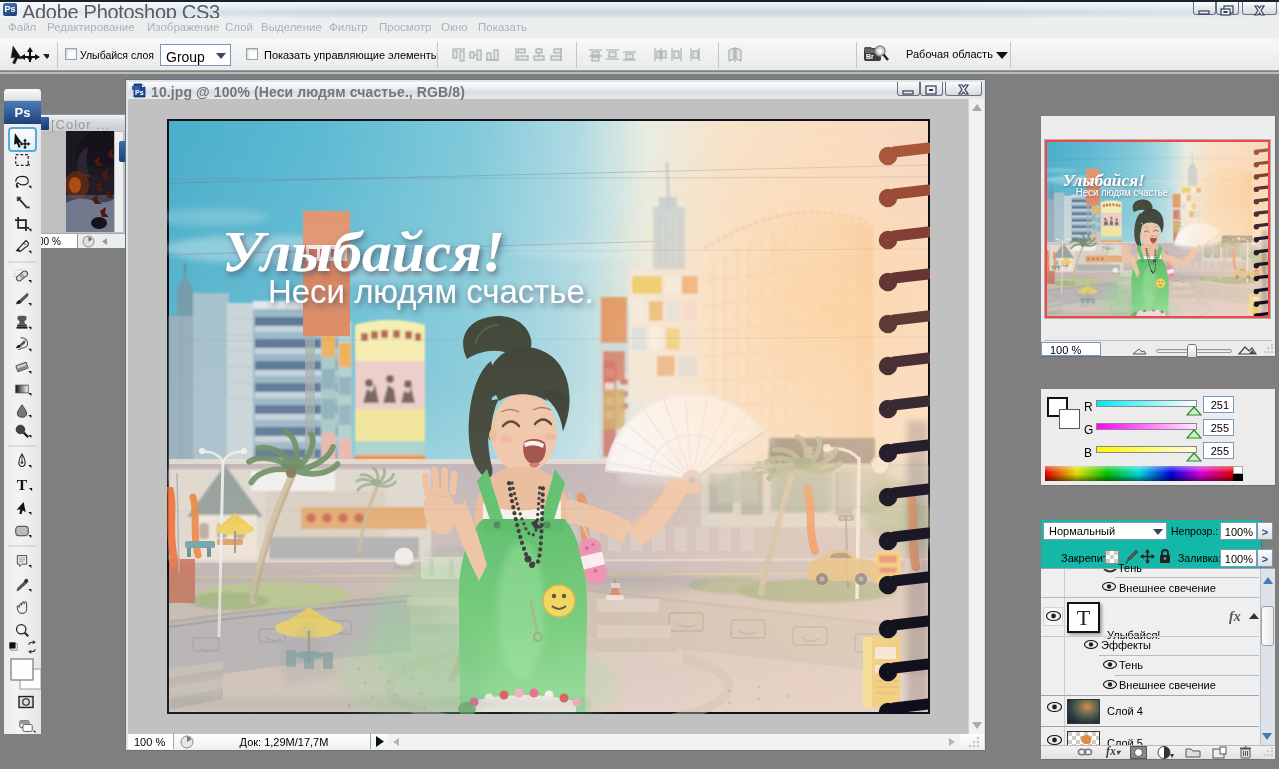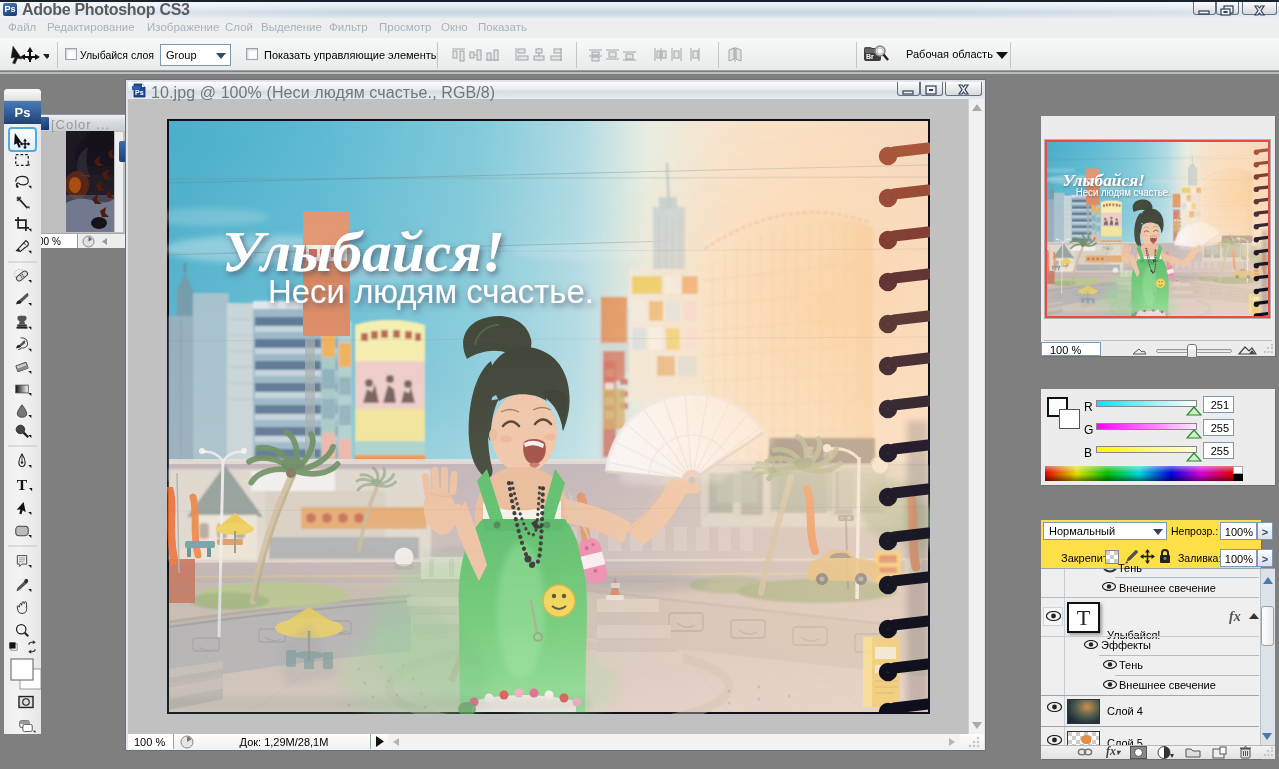--- a/index.html
+++ b/index.html
@@ -6,21 +6,21 @@
 .sep{position:absolute;width:1px;background:#c2c8c8}
 .cb{position:absolute;width:12px;height:12px;background:#fdfdfd;border:1px solid #9aa4ac;box-shadow:inset 1px 1px 2px rgba(120,130,140,.4)}
 .lbl{position:absolute;font-size:12px;color:#000;white-space:nowrap}
 .winbtn{position:absolute;background:linear-gradient(180deg,#fdfdfd,#e9eaec 50%,#d7dade);border:1px solid #66737f;border-radius:0 0 3px 3px;border-top:none}
 </style></head>
 <body>
 
 <div class="abs" style="left:0;top:0;width:1279px;height:18px;background:linear-gradient(180deg,#f0f5f8 0%,#e1eaf1 30%,#c8d6e2 65%,#d3dfe9 85%,#e0e9f0 100%);border-top:2px solid #18222e"></div>
 <div class="abs" style="left:0;top:2px;width:1279px;height:16px;background:linear-gradient(90deg,rgba(255,255,255,.6),rgba(255,255,255,0) 28%,rgba(255,255,255,0) 72%,rgba(255,255,255,.35))"></div>
 <div class="abs" style="left:3px;top:3px;width:14px;height:13px;background:linear-gradient(160deg,#4a7cba,#173a72);border-radius:2px;color:#fff;font-size:9px;font-weight:bold;text-align:center;line-height:13px">Ps</div>
-<div class="abs" style="left:22px;top:1px;font-size:16px;font-weight:bold;color:#595b5d;letter-spacing:-.3px">Adobe Photoshop CS3</div>
+<div class="abs" style="left:22px;top:1px;font-size:20px;font-weight:normal;color:#595b5d;letter-spacing:-.3px">Adobe Photoshop CS3</div>
 <div class="winbtn" style="left:1193px;top:2px;width:23px;height:13px"><svg width="21" height="11">
       <rect x="5" y="6" width="10" height="3" fill="#eef1f4" stroke="#333f58" stroke-width="1.2"></rect>
     </svg></div>
 <div class="winbtn" style="left:1216px;top:2px;width:23px;height:13px"><svg width="21" height="11">
       <rect x="7" y="1" width="9" height="7" fill="#eef1f4" stroke="#333f58" stroke-width="1.2"></rect>
       <rect x="4" y="4" width="9" height="6" fill="#eef1f4" stroke="#333f58" stroke-width="1.2"></rect>
       <rect x="6.5" y="6" width="4" height="2" fill="#333f58"></rect>
     </svg></div>
 <div class="winbtn" style="left:1242px;top:2px;width:35px;height:13px"><svg width="33" height="11">
       <g stroke="#333f58" stroke-width="1.2" fill="#eef1f4">
@@ -52,21 +52,21 @@
       <path d="M21 23 L24 18 L18 18 Z" transform="translate(0,-5)"></path>
       <path d="M11 13 L16 10 L16 16 Z"></path>
       <path d="M31 13 L26 10 L26 16 Z"></path>
     </g>
  <path d="M34 10 L42 10 L38 15 Z" fill="#222"></path>
 </svg>
 <div class="sep" style="left:57px;top:42px;height:26px"></div>
 <div class="cb" style="left:65px;top:48px"></div>
 <div class="lbl" style="left:80px;top:49px;font-size:10.5px">Улыбайся слоя</div>
 <div class="abs" style="left:160px;top:44px;width:71px;height:22px;background:#fff;border:1px solid #7a96b4"></div>
-<div class="lbl" style="left:166px;top:49px;font-size:11px">Group</div>
+<div class="lbl" style="left:166px;top:49px;font-size:14px">Group</div>
 <svg class="abs" style="left:215px;top:52px" width="12" height="8">
     <path d="M1 1 L11 1 L6 7 Z" fill="#3a4a62"></path>
   </svg>
 <div class="cb" style="left:246px;top:48px"></div>
 <div class="lbl" style="left:264px;top:49px;font-size:11px">Показать управляющие элементы</div>
 <div class="sep" style="left:437px;top:42px;height:26px"></div>
 
 <svg class="abs" style="left:448px;top:46px" width="300" height="18" viewBox="0 0 300 18">
  <g stroke="#a0a6a9" fill="#e2e4e5">
   <g transform="translate(4,2)">
@@ -198,21 +198,21 @@
 <div class="abs" style="left:119px;top:141px;width:11px;height:21px;background:linear-gradient(180deg,#3a6cae,#1d4179);border-radius:2px"></div>
 
 <div class="abs" id="docwin" style="left:125px;top:79px;width:861px;height:672px;background:#c1c1c1;border:1px solid #66737f;box-shadow:inset 0 0 0 2px #dfe5ea">
  <div class="abs" style="left:2px;top:2px;width:855px;height:17px;background:linear-gradient(180deg,#fbfcfd,#e6ebf0 45%,#d6dde4 55%,#e7ebf0)"></div>
  <svg class="abs" style="left:5px;top:3px" width="15" height="15" viewBox="0 0 15 15">
    <path d="M3 1 L11 1 L14 4 L14 14 L3 14 Z" fill="#1d4a9a" stroke="#123062" stroke-width=".8"></path>
    <path d="M11 1 L14 4 L11 4 Z" fill="#fff"></path>
    <rect x="1" y="3" width="8" height="4" fill="#2a5ead"></rect>
    <text x="4" y="12" font-size="7" font-weight="bold" fill="#fff">Ps</text>
  </svg>
- <div class="abs" style="left:25px;top:4px;font-size:16px;font-weight:normal;letter-spacing:.1px;color:#73777b">10.jpg @ 100% (Неси людям счастье., RGB/8)</div>
+ <div class="abs" style="left:25px;top:4px;font-size:14px;font-weight:bold;letter-spacing:.1px;color:#73777b">10.jpg @ 100% (Неси людям счастье., RGB/8)</div>
  <div class="winbtn" style="left:771px;top:2px;width:23px;height:14px"><svg width="21" height="12">
         <rect x="5" y="7" width="10" height="3" fill="#eef1f4" stroke="#333f58" stroke-width="1.2"></rect>
       </svg></div>
  <div class="winbtn" style="left:794px;top:2px;width:23px;height:14px"><svg width="21" height="12">
         <rect x="5" y="2" width="10" height="8" fill="#eef1f4" stroke="#333f58" stroke-width="1.2"></rect>
         <rect x="8" y="5" width="4" height="2" fill="#333f58"></rect>
       </svg></div>
  <div class="winbtn" style="left:819px;top:2px;width:37px;height:14px"><svg width="35" height="12">
         <path d="M13 1 L16 1 L17.5 3 L19 1 L22 1 L19 5.5 L22 10 L19 10 L17.5 8 L16 10 L13 10 L16 5.5 Z" stroke="#333f58" stroke-width="1.2" fill="#eef1f4"></path>
       </svg></div>
@@ -957,21 +957,21 @@
         <path d="M5 8 L10 1 L0 1 Z" fill="#a9a9a9"></path>
       </svg>
  </div>
 
  <div class="abs" style="left:2px;top:654px;width:856px;height:16px;background:linear-gradient(180deg,#fdfdfd,#eff0f0)">
   <div class="abs" style="left:0;top:0;width:46px;height:15px;background:#fff;border-right:1px solid #9aa;font-size:11px;padding:2px 0 0 6px">100 %</div>
   <svg class="abs" style="left:52px;top:1px" width="14" height="14">
         <circle cx="7" cy="7" r="6" fill="#e6e6e6" stroke="#888"></circle>
         <path d="M7 7 L7 1.5 A5.5 5.5 0 0 1 11.5 4.5 Z" fill="#777"></path>
       </svg>
-  <div class="abs" style="left:70px;top:0;width:173px;height:15px;border-right:1px solid #9aa;font-size:11px;text-align:center;padding-top:2px">Док: 1,29M/28,1M</div>
+  <div class="abs" style="left:70px;top:0;width:173px;height:15px;border-right:1px solid #9aa;font-size:11px;text-align:center;padding-top:2px">Док: 1,29M/17,7M</div>
   <svg class="abs" style="left:247px;top:2px" width="10" height="12">
         <path d="M1 0 L9 5.5 L1 11 Z" fill="#111"></path>
       </svg>
   <div class="abs" style="left:260px;top:0;width:572px;height:15px;background:#f2f2f2">
     <svg class="abs" style="left:4px;top:4px" width="8" height="9">
           <path d="M7 0 L1 4 L7 8 Z" fill="#b5b5b5"></path>
         </svg>
     <svg class="abs" style="left:560px;top:4px" width="8" height="9">
           <path d="M1 0 L7 4 L1 8 Z" fill="#b5b5b5"></path>
         </svg>
@@ -1239,21 +1239,21 @@
  <svg class="abs" style="left:145px;top:63px" width="16" height="10">
       <path d="M8 1 L15 9 L1 9 Z" fill="#cdeec8" stroke="#2a8a2a" stroke-width="1.2"></path>
     </svg>
  <div class="abs" style="left:162px;top:53px;width:31px;height:17px;background:#fff;border:1px solid #7a9ab8;font-size:11px;text-align:right;padding:2px 4px 0 0">255</div>
  <div class="abs" style="left:4px;top:77px;width:188px;height:15px;background:linear-gradient(90deg,#e00000,#e0e000 17%,#00c000 33%,#00d8d8 50%,#0000e0 67%,#d800d8 83%,#e00000)"></div>
  <div class="abs" style="left:4px;top:77px;width:188px;height:15px;background:linear-gradient(180deg,rgba(255,255,255,.45),rgba(255,255,255,0) 45%,rgba(0,0,0,0) 55%,rgba(0,0,0,.5))"></div>
  <div class="abs" style="left:192px;top:77px;width:10px;height:8px;background:#fff;border:1px solid #aaa"></div>
  <div class="abs" style="left:192px;top:85px;width:10px;height:7px;background:#000"></div>
 </div>
 
-<div class="abs" id="layers" style="left:1041px;top:520px;width:220px;height:239px;background:#fde047;box-shadow:1px 1px 0 #6e6e6e;font-size:11px">
+<div class="abs" id="layers" style="left:1041px;top:520px;width:220px;height:239px;background:#14b8a6;box-shadow:1px 1px 0 #6e6e6e;font-size:11px">
  <div class="abs" style="left:2px;top:2px;width:124px;height:18px;background:#fff;border:1px solid #7a9ab8"></div>
  <div class="abs" style="left:8px;top:5px">Нормальный</div>
  <svg class="abs" style="left:112px;top:9px" width="11" height="7">
       <path d="M0 0 L10 0 L5 6 Z" fill="#33425a"></path>
     </svg>
  <div class="abs" style="left:130px;top:5px;font-size:10.5px">Непрозр.:</div>
  <div class="abs" style="left:179px;top:2px;width:37px;height:18px;background:#fff;border:1px solid #7a9ab8;text-align:right;padding:3px 3px 0 0">100%</div>
  <div class="abs" style="left:216px;top:2px;width:16px;height:18px;background:linear-gradient(180deg,#fcfcfc,#dcdfe2);border:1px solid #7a9ab8;color:#1d4a9a;font-weight:bold;text-align:center;padding-top:3px">&gt;</div>
  <div class="abs" style="left:20px;top:32px">Закрепить:</div>
  <svg class="abs" style="left:64px;top:30px" width="14" height="14">

